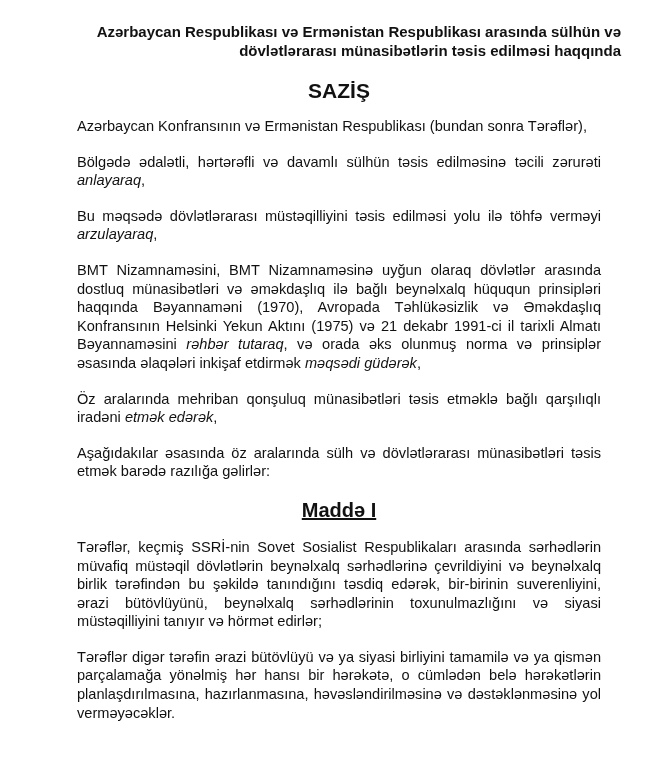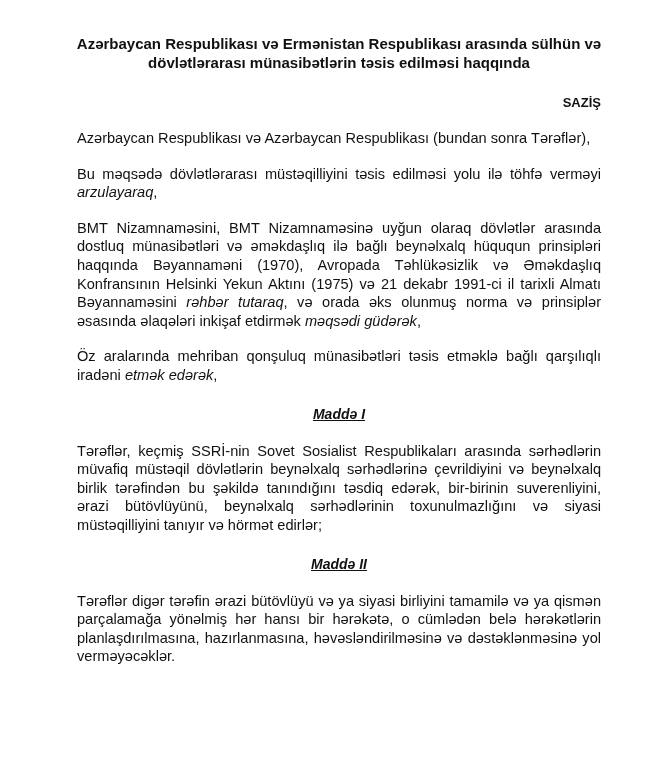--- a/index.html
+++ b/index.html
@@ -18,67 +18,71 @@
     .page {
       position: absolute;
       left: 77px;
       top: 20px;
       width: 524px;
     }
     .doc-title {
       font-weight: bold;
       font-size: 15px;
       line-height: 19px;
-      text-align: center;
-      margin: 14px -20px;
+      text-align: right;
+      margin: 2px -20px;
     }
     .doc-subtitle {
       font-weight: bold;
-      font-size: 13px;
-      text-align: right;
+      font-size: 21px;
+      text-align: center;
       margin-top: 21px;
       line-height: 19px;
     }
     p.para {
       font-size: 14.6px;
       line-height: 18.6px;
       margin: 0;
       text-align: justify;
     }
     p.para.first { margin-top: 17px; }
     p.para + p.para { margin-top: 17px; }
     p.para em { font-style: italic; }
     .article-heading {
       font-weight: bold;
-      font-size: 14px;
+      font-size: 20px;
       text-align: center;
       text-decoration: underline;
       line-height: 19px;
       margin: 20px 0 18px 0;
-      font-style: italic;
     }
   </style>
 </head>
 <body>
 
 <div class="page">
   <div class="doc-title">Azərbaycan Respublikası və Ermənistan Respublikası arasında sülhün və dövlətlərarası münasibətlərin təsis edilməsi haqqında</div>
   <div class="doc-subtitle">SAZİŞ</div>
 
   <p class="para first">
-    <span>Azərbaycan Respublikası və Azərbaycan Respublikası (bundan sonra Tərəflər),</span>
+    <span>Azərbaycan Konfransının və Ermənistan Respublikası (bundan sonra Tərəflər),</span>
+  </p>
+  <p class="para">
+    <span>Bölgədə ədalətli, hərtərəfli və davamlı sülhün təsis edilməsinə təcili zərurəti </span><em>anlayaraq</em><span>,</span>
   </p>
   <p class="para">
     <span>Bu məqsədə dövlətlərarası müstəqilliyini təsis edilməsi yolu ilə töhfə verməyi </span><em>arzulayaraq</em><span>,</span>
   </p>
   <p class="para">
     <span>BMT Nizamnaməsini, BMT Nizamnaməsinə uyğun olaraq dövlətlər arasında dostluq münasibətləri və əməkdaşlıq ilə bağlı beynəlxalq hüququn prinsipləri haqqında Bəyannaməni (1970), Avropada Təhlükəsizlik və Əməkdaşlıq Konfransının Helsinki Yekun Aktını (1975) və 21 dekabr 1991-ci il tarixli Almatı Bəyannaməsini </span><em>rəhbər tutaraq</em><span>, və orada əks olunmuş norma və prinsiplər əsasında əlaqələri inkişaf etdirmək </span><em>məqsədi güdərək</em><span>,</span>
   </p>
   <p class="para">
     <span>Öz aralarında mehriban qonşuluq münasibətləri təsis etməklə bağlı qarşılıqlı iradəni </span><em>etmək edərək</em><span>,</span>
   </p>
+  <p class="para">
+    <span>Aşağıdakılar əsasında öz aralarında sülh və dövlətlərarası münasibətləri təsis etmək barədə razılığa gəlirlər:</span>
+  </p>
 
   <div class="article-heading">Maddə I</div>
   <p class="para">Tərəflər, keçmiş SSRİ-nin Sovet Sosialist Respublikaları arasında sərhədlərin müvafiq müstəqil dövlətlərin beynəlxalq sərhədlərinə çevrildiyini və beynəlxalq birlik tərəfindən bu şəkildə tanındığını təsdiq edərək, bir-birinin suverenliyini, ərazi bütövlüyünü, beynəlxalq sərhədlərinin toxunulmazlığını və siyasi müstəqilliyini tanıyır və hörmət edirlər;</p>
 
-  <div class="article-heading">Maddə II</div>
   <p class="para">Tərəflər digər tərəfin ərazi bütövlüyü və ya siyasi birliyini tamamilə və ya qismən parçalamağa yönəlmiş hər hansı bir hərəkətə, o cümlədən belə hərəkətlərin planlaşdırılmasına, hazırlanmasına, həvəsləndirilməsinə və dəstəklənməsinə yol verməyəcəklər.</p>
 </div>
 
 </body></html>

